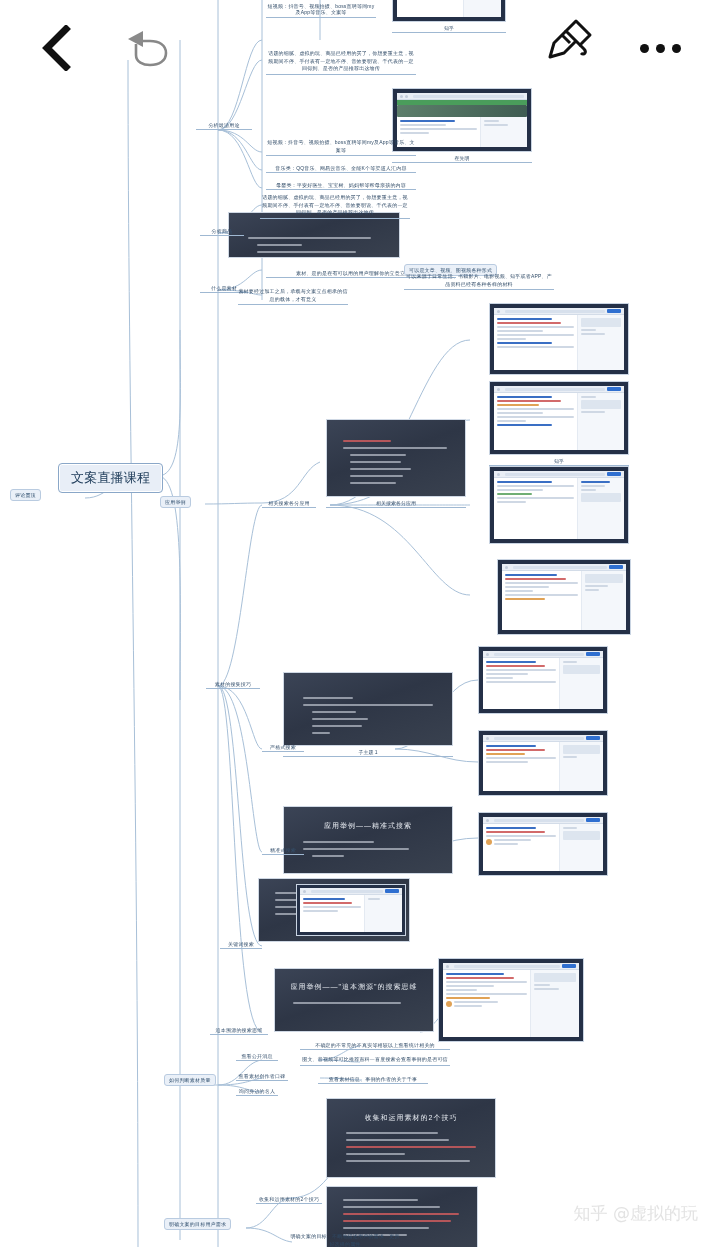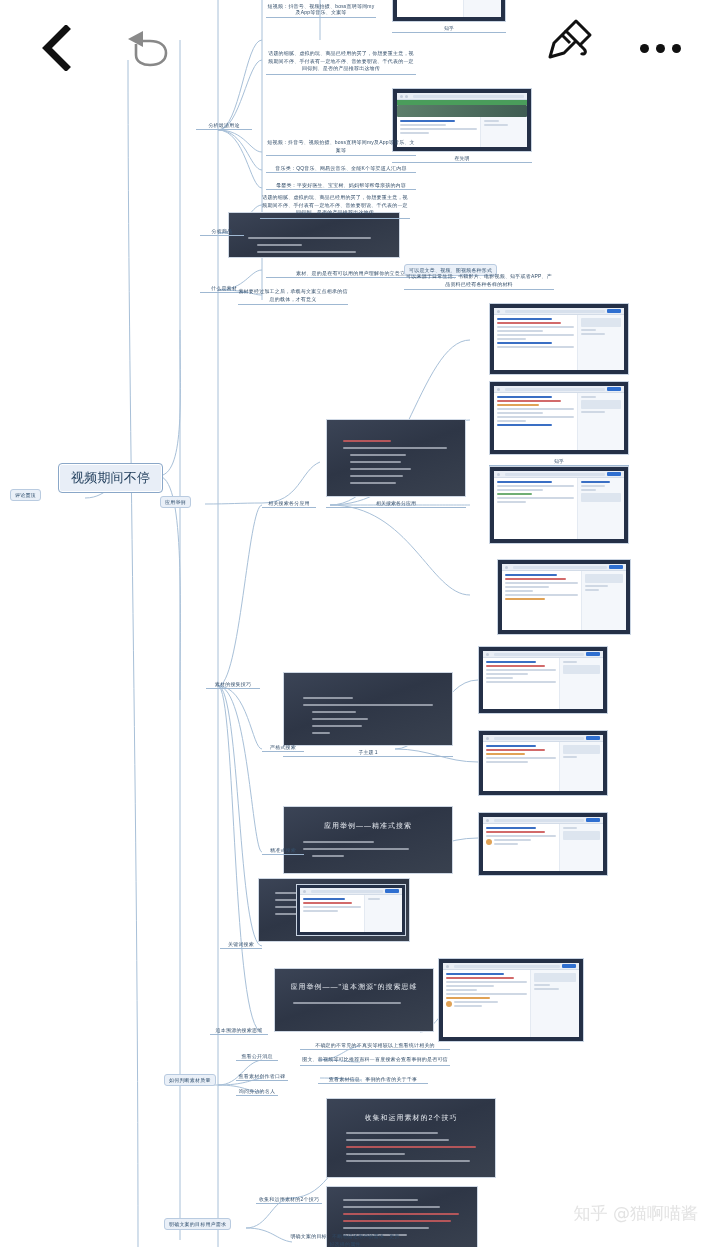--- a/index.html
+++ b/index.html
@@ -212,21 +212,21 @@
 
     <div class="tb-btn" id="btn-more">
       <span class="dots">
           <i></i>
           <i></i>
           <i></i>
         </span>
     </div>
   </div>
 
-  <div class="node root" style="left:58px; top:463px;">视频期间不停</div>
+  <div class="node root" style="left:58px; top:463px;">文案直播课程</div>
 
   <div class="node boxed tiny" style="left:10px; top:489px;">评论置顶</div>
 
   <div class="node cap" style="left:196px; top:122px; width:56px;">分析最适用途</div>
   <div class="node cap" style="left:200px; top:228px; width:44px;">分析商品</div>
   <div class="node cap" style="left:200px; top:285px; width:48px;">什么是素材</div>
   <div class="node boxed tiny" style="left:160px; top:496px;">应用举例</div>
   <div class="node cap" style="left:206px; top:681px; width:54px;">素材的搜集技巧</div>
   <div class="node boxed tiny" style="left:164px; top:1074px;">如何判断素材质量</div>
   <div class="node boxed tiny" style="left:164px; top:1218px;">明确文案的目标用户需求</div>
@@ -654,15 +654,15 @@
         <div class="s-line" style="width:56%"></div>
         <div class="s-line" style="width:72%"></div>
         <div class="s-line red" style="width:86%"></div>
         <div class="s-line red" style="width:80%"></div>
         <div class="s-line" style="width:64%"></div>
         <div class="s-line" style="width:48%"></div>
       </div>
     </div>
   </div>
 
-  <div id="watermark">知乎 @猫啊喵酱</div>
+  <div id="watermark">知乎 @虚拟的玩</div>
 
 </div>
 
 </body></html>

